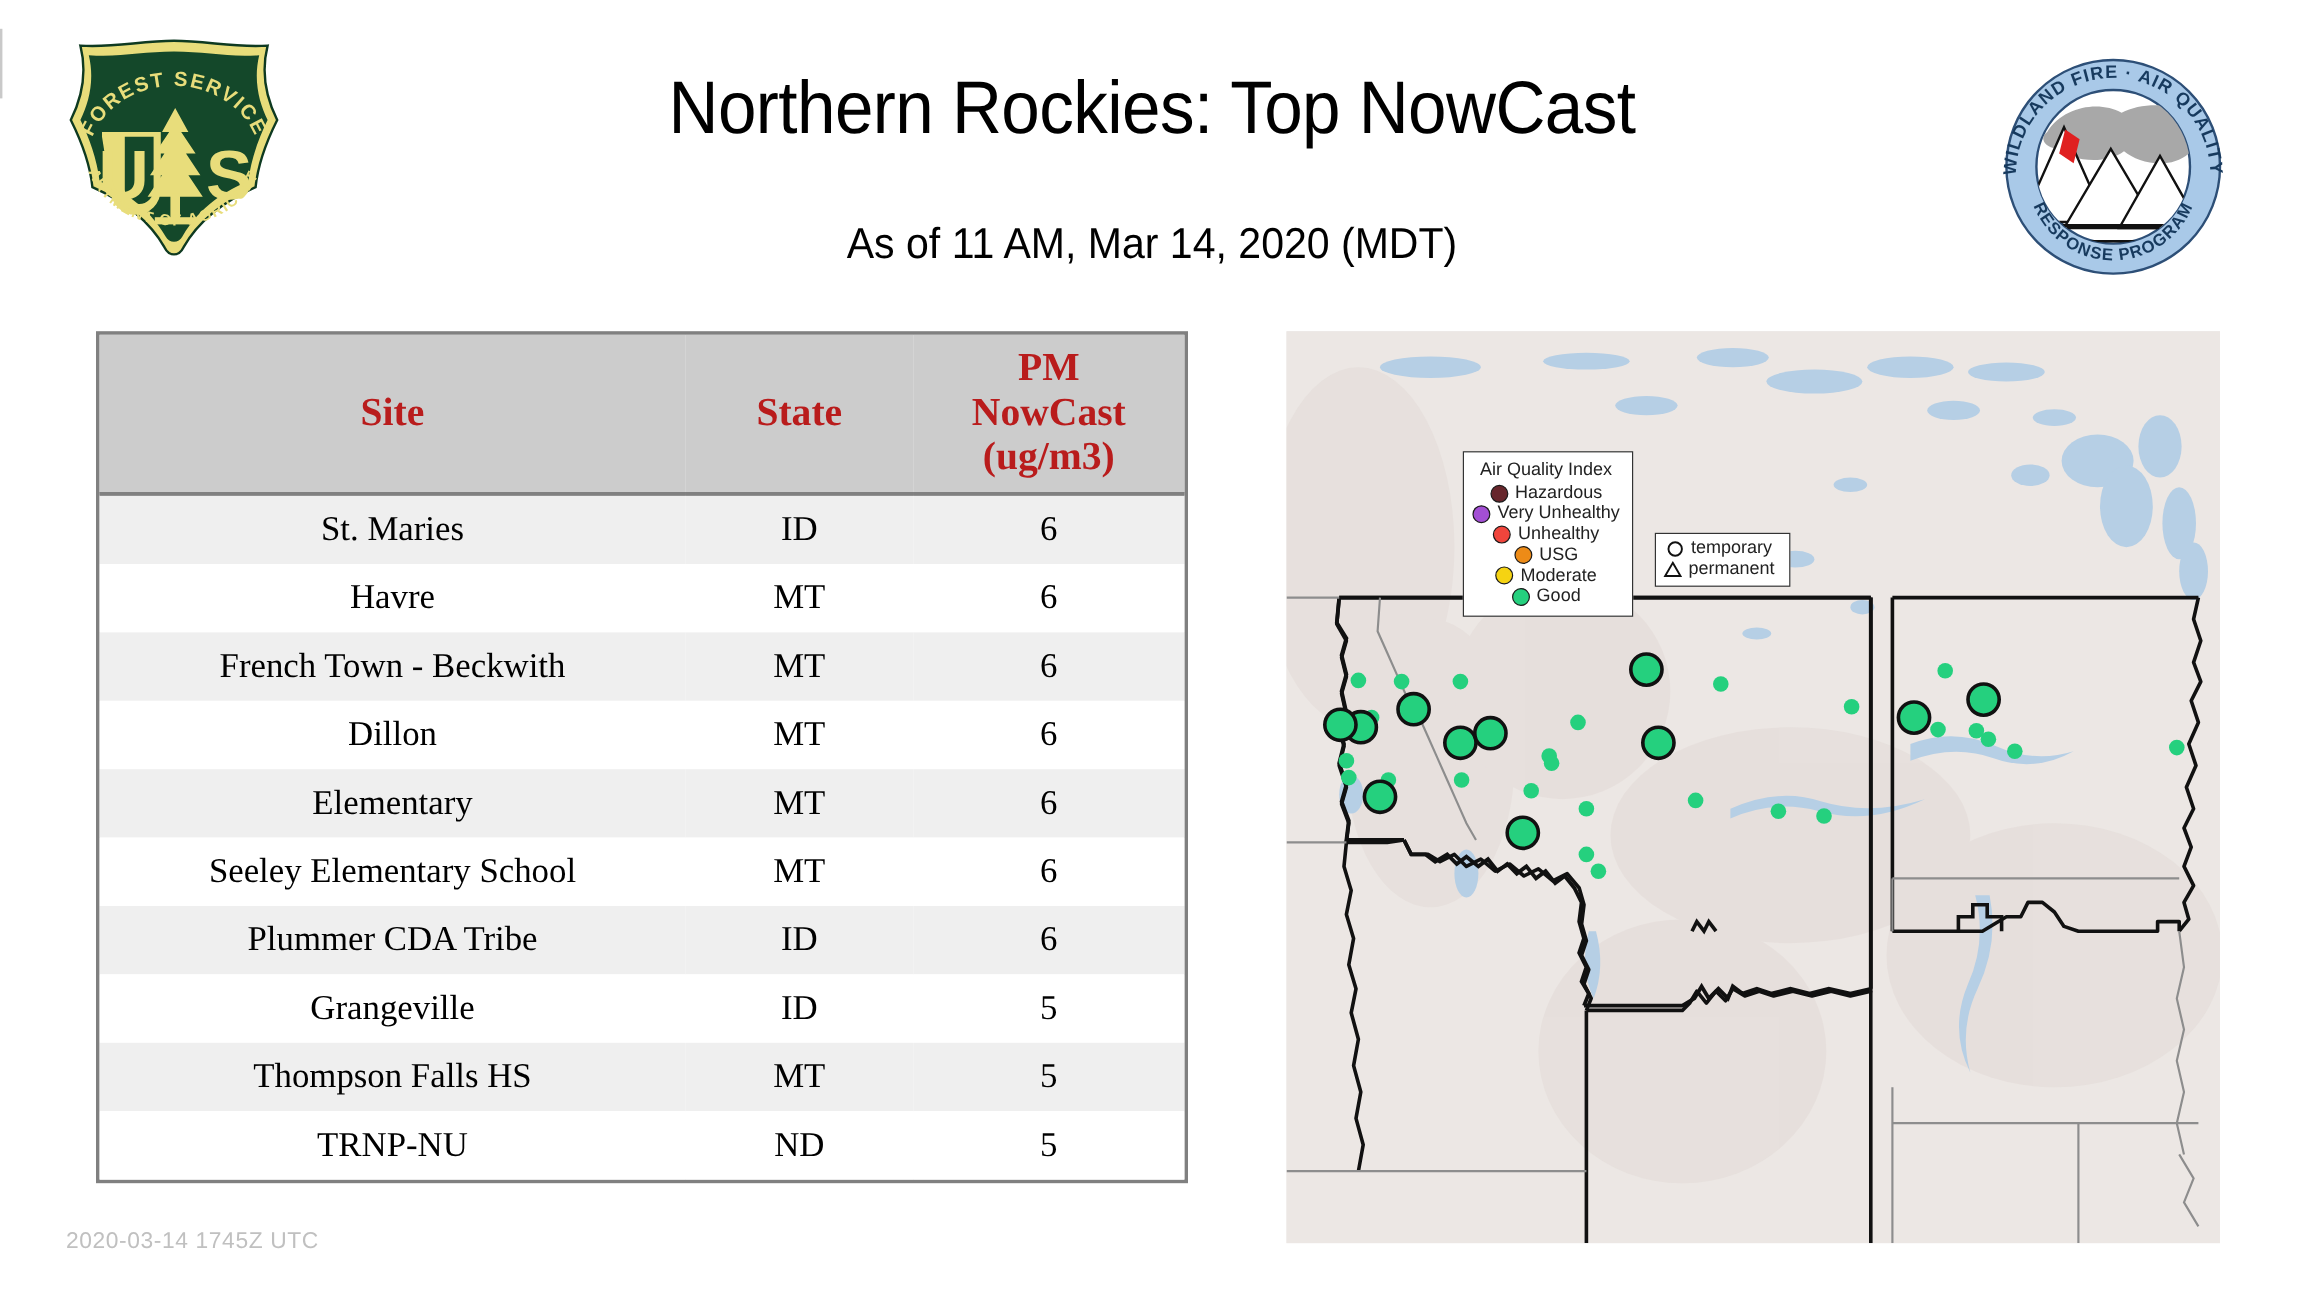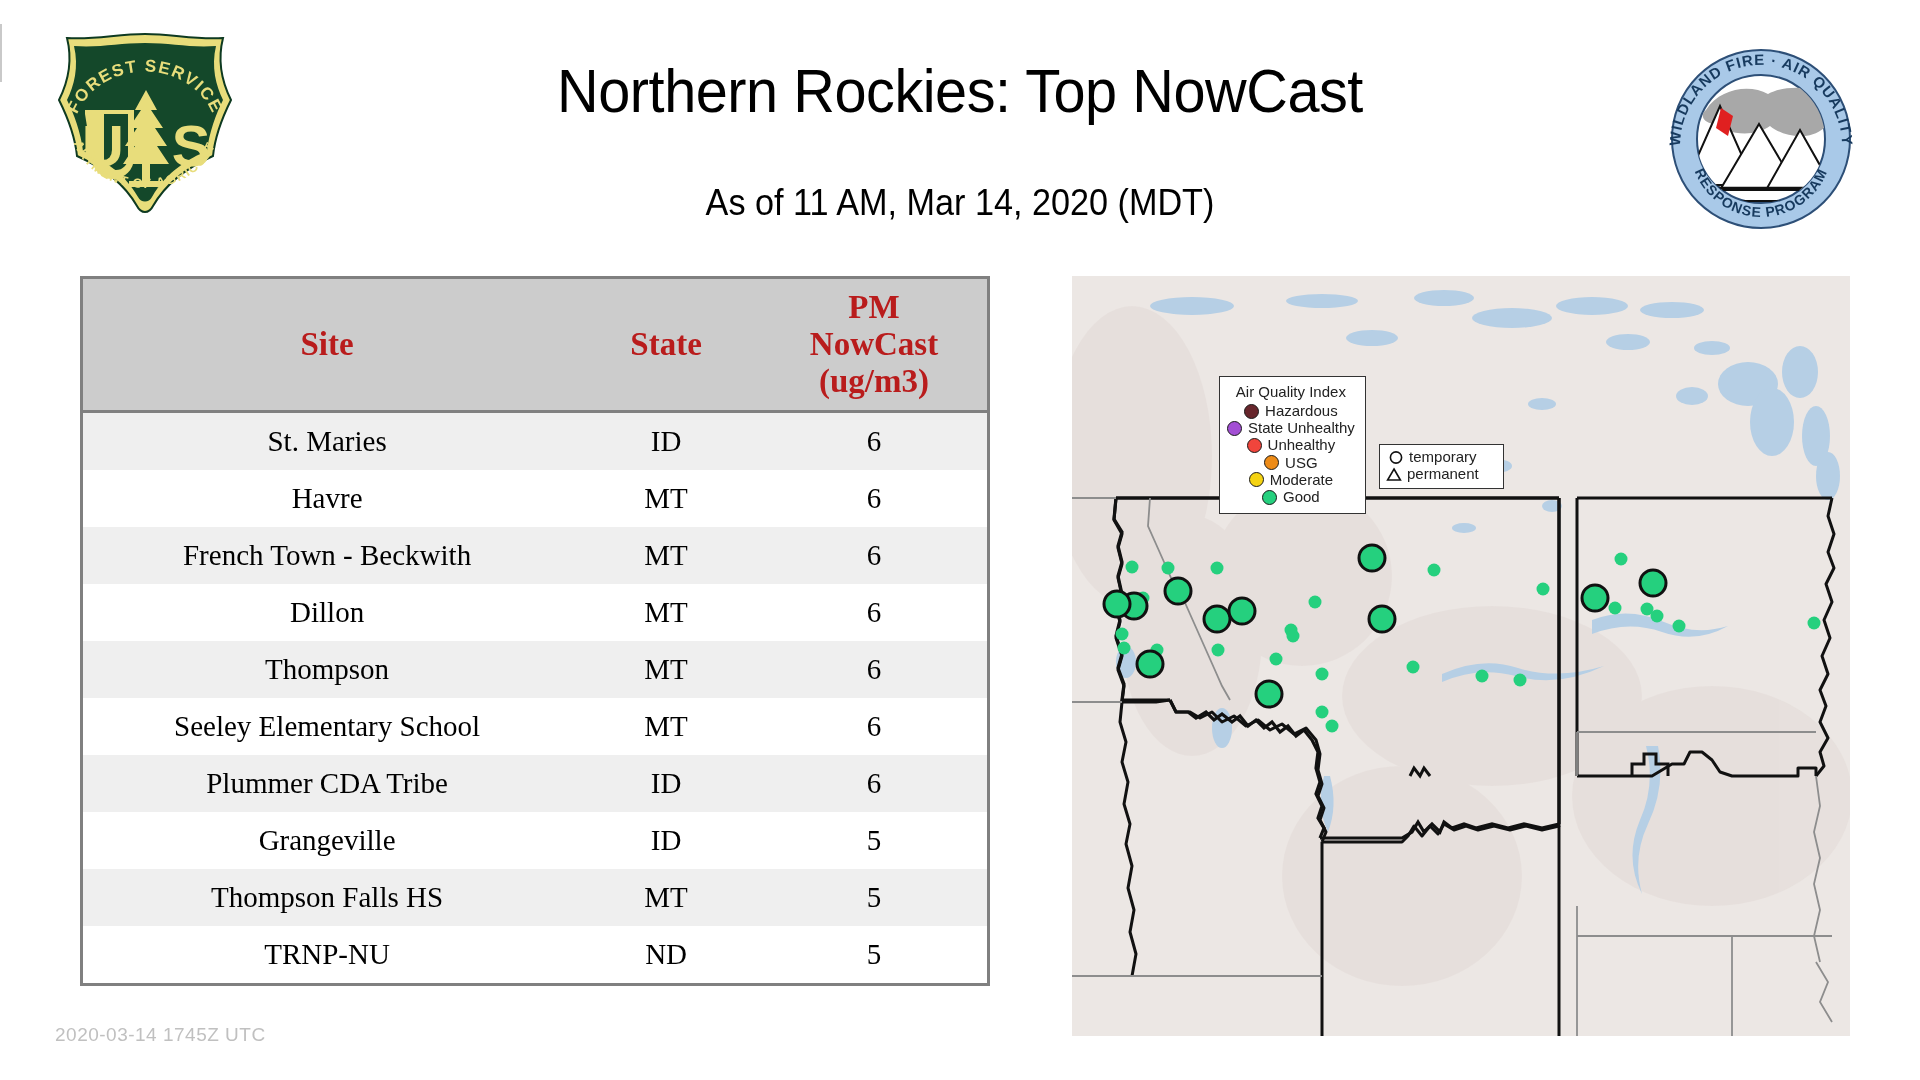--- a/index.html
+++ b/index.html
@@ -95,21 +95,21 @@
   .legend-row { display: flex; align-items: center; gap: 6px; margin: 0 0 1px 0; justify-content: center; }
   .legend-dot {
     width: 15px; height: 15px; border-radius: 50%;
     border: 1.5px solid #1a1a1a; flex: 0 0 auto;
   }
   .legend-label { font-size: 15px; color: #222; white-space: nowrap; line-height: 1.08; }
 
   .legend-type {
     position: absolute; left: 1379px; top: 444px;
     background: #ffffff; border: 1.5px solid #333;
-    padding: 4px 24px 5px 6px;
+    padding: 4px 12px 5px 6px;
   }
   .legend-type .legend-row { gap: 5px; }
   .type-glyph { width: 16px; height: 15px; flex: 0 0 auto; }
 </style>
 </head>
 <body>
 
 <div id="slide">
 
   <div class="edge-artifact"></div>
@@ -227,21 +227,21 @@
             <td class="col-site">French Town - Beckwith</td>
             <td class="col-state">MT</td>
             <td class="col-pm">6</td>
           </tr>
           <tr>
             <td class="col-site">Dillon</td>
             <td class="col-state">MT</td>
             <td class="col-pm">6</td>
           </tr>
           <tr>
-            <td class="col-site">Thompson</td>
+            <td class="col-site">Elementary</td>
             <td class="col-state">MT</td>
             <td class="col-pm">6</td>
           </tr>
           <tr>
             <td class="col-site">Seeley Elementary School</td>
             <td class="col-state">MT</td>
             <td class="col-pm">6</td>
           </tr>
           <tr>
             <td class="col-site">Plummer CDA Tribe</td>
@@ -433,21 +433,21 @@
 
   <div class="legend-aqi">
     <div class="legend-title">Air Quality Index</div>
     <div id="aqi-legend-rows">
         <div class="legend-row">
           <span class="legend-dot" style="background: rgb(103, 38, 44);"></span>
           <span class="legend-label">Hazardous</span>
         </div>
         <div class="legend-row">
           <span class="legend-dot" style="background: rgb(163, 79, 212);"></span>
-          <span class="legend-label">State Unhealthy</span>
+          <span class="legend-label">Very Unhealthy</span>
         </div>
         <div class="legend-row">
           <span class="legend-dot" style="background: rgb(240, 69, 60);"></span>
           <span class="legend-label">Unhealthy</span>
         </div>
         <div class="legend-row">
           <span class="legend-dot" style="background: rgb(237, 139, 23);"></span>
           <span class="legend-label">USG</span>
         </div>
         <div class="legend-row">

